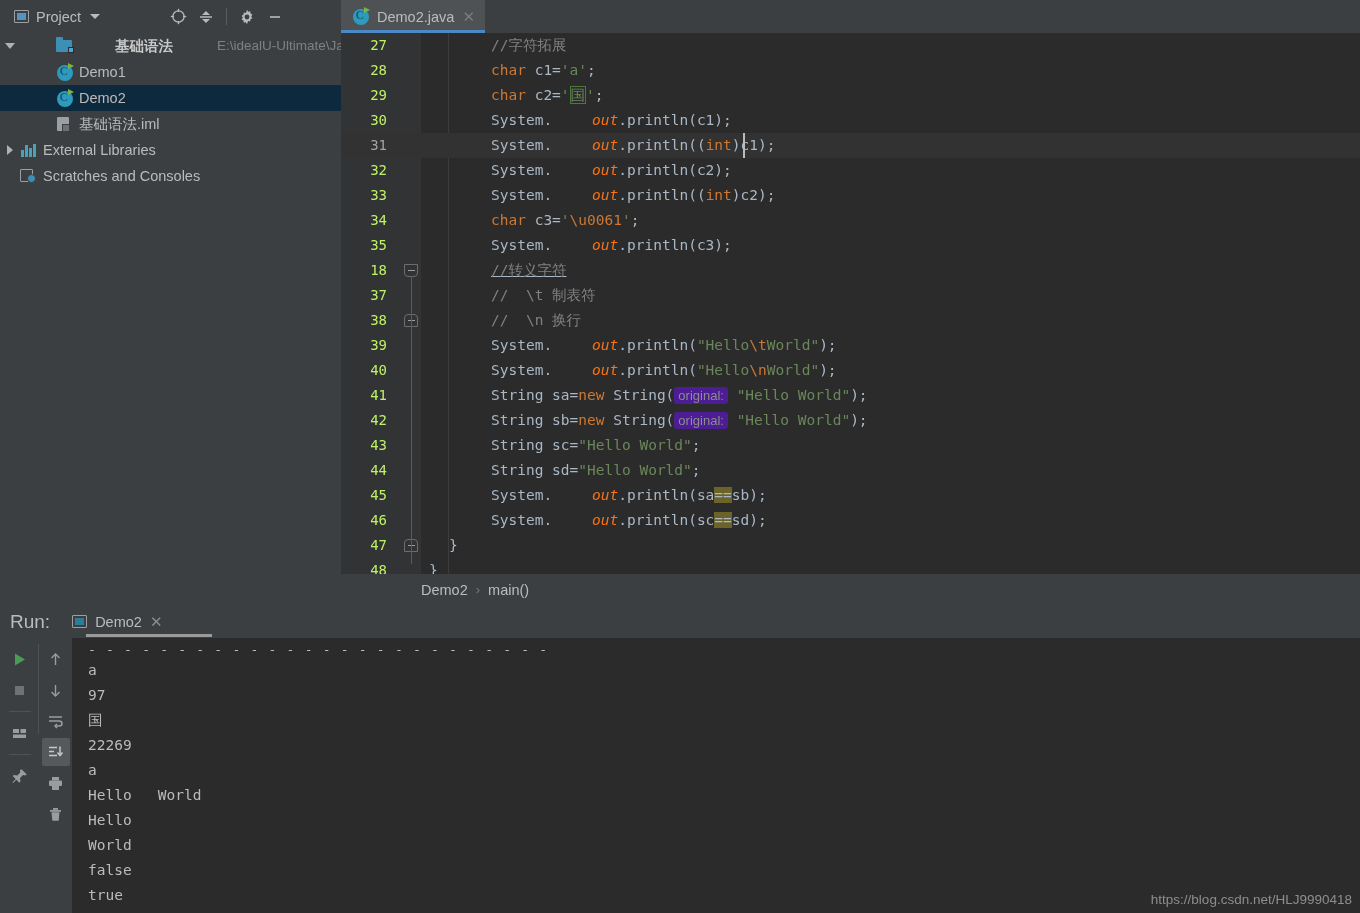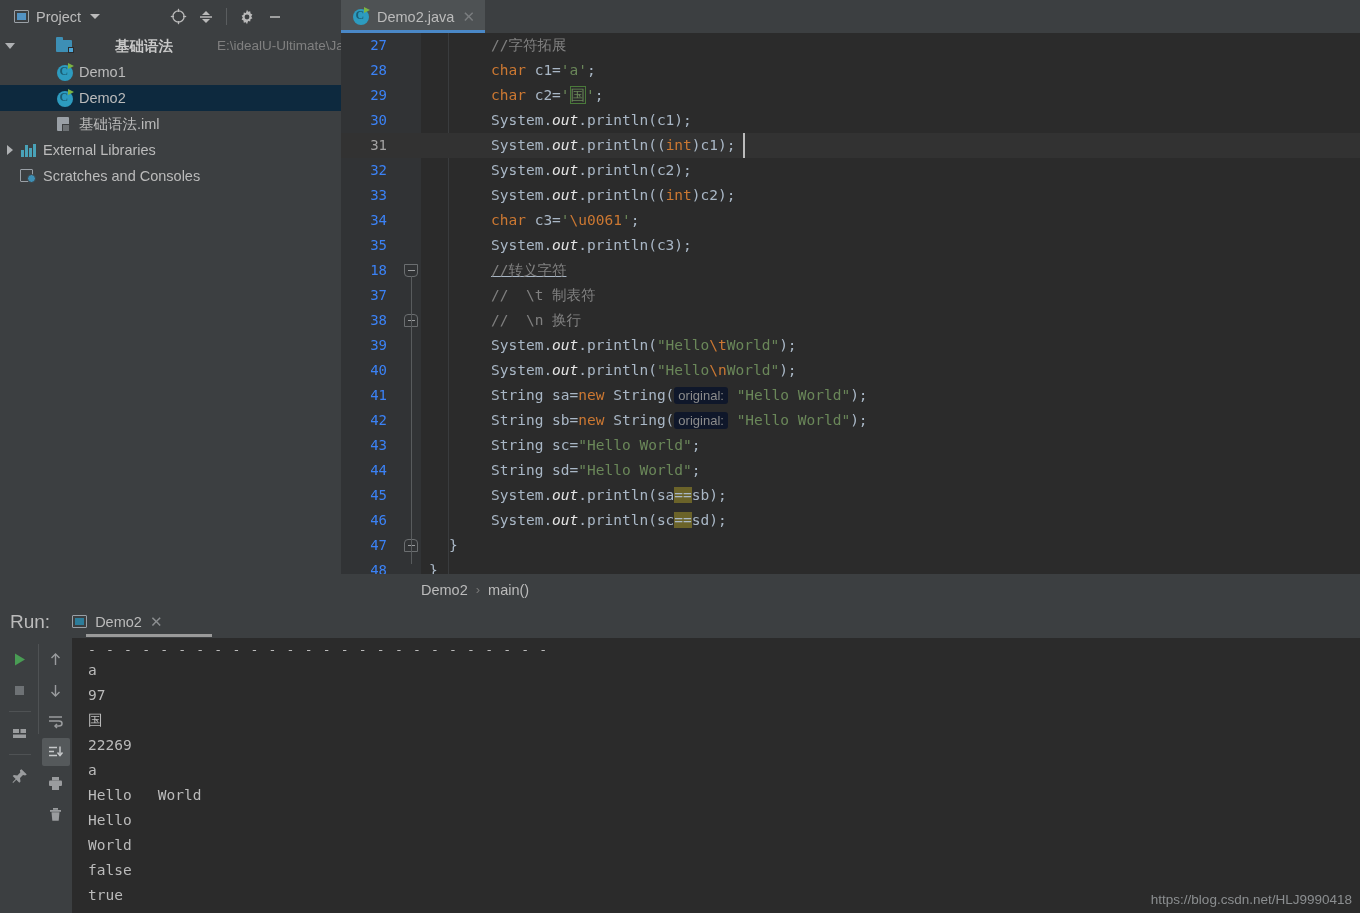--- a/index.html
+++ b/index.html
@@ -128,33 +128,33 @@
   }
   .crow {
     position: absolute; left: 0; width: 1019px; height: 25px;
     font-family: "DejaVu Sans Mono", monospace; font-size: 14.5px;
     white-space: pre; line-height: 25px;
   }
   .crow.cur { background: #323232; }
   .crow.cur .lnum { color: #a4a3a3; }
   .lnum {
     position: absolute; left: 0; width: 46px; text-align: right;
-    color: #3b82f6; font-size: 14px;
+    color: #bef264; font-size: 14px;
   }
   .ctext { position: absolute; left: 84px; color: #a9b7c6; }
   .caret-bar {
     position: absolute; top: 0; width: 2px; height: 25px; background: #bbbbbb;
   }
   .cm { color: #808080; }
   .kw { color: #cc7832; }
   .st { color: #6a8759; }
-  .fld { color: #e5e5e5; font-style: italic; }
+  .fld { color: #f97316; font-style: italic; margin-left: 40px; }
   .esc { color: #cc7832; }
   .hint {
-    color: #8c8c8c; background: #0f172a; border-radius: 3px;
+    color: #8c8c8c; background: #4c1d95; border-radius: 3px;
     padding: 1px 4px; font-size: 13px; font-family: "Liberation Sans", sans-serif;
   }
   .eqhl { background: #6b6329; }
   .chbox { border: 1px solid #4a7a3a; padding: 0 0px; }
   .fmark {
     position: absolute; left: 63px; width: 14px; height: 13px;
     border: 1px solid #6b6e70; background: #313335;
   }
   .fmark::after {
     content: ''; position: absolute; left: 3px; top: 5px;

